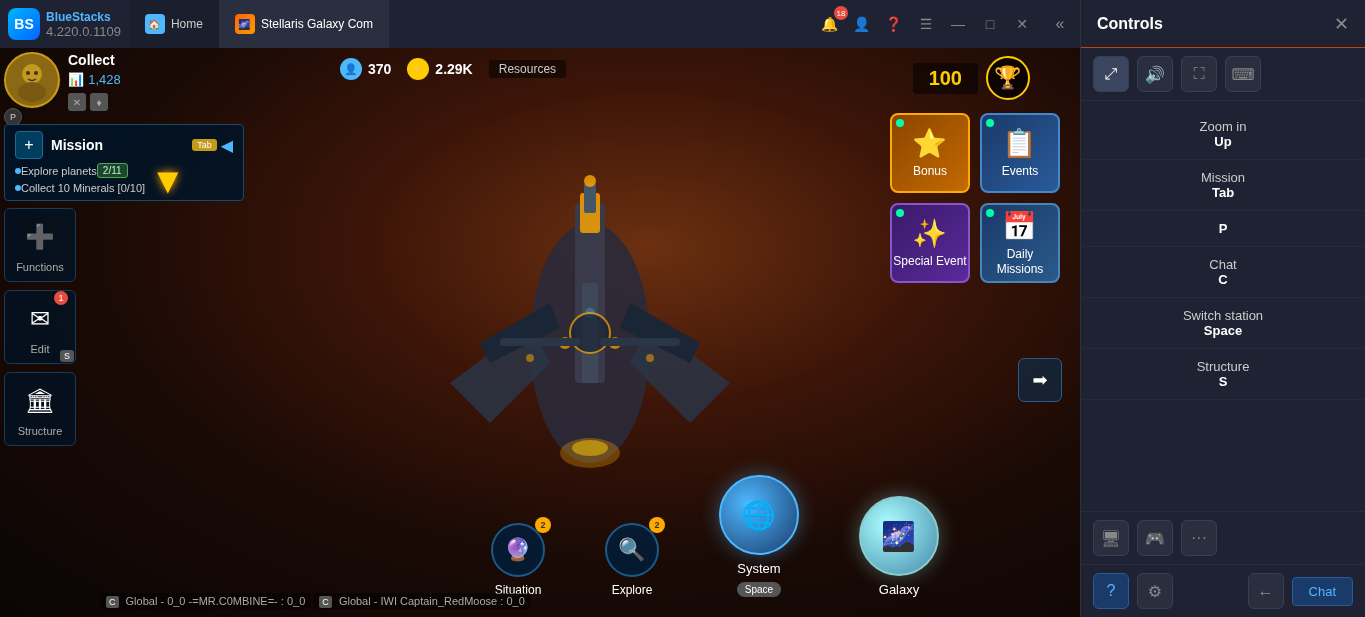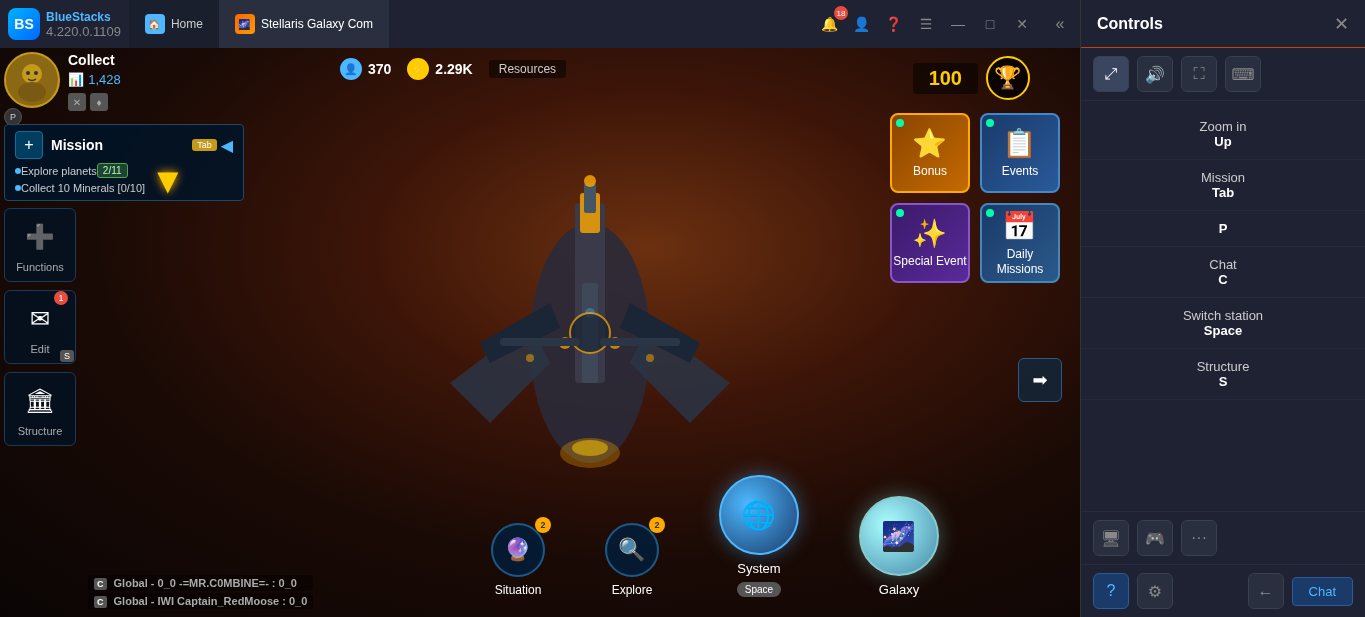--- a/index.html
+++ b/index.html
@@ -94,21 +94,21 @@
     .bottom-btn-icon { width: 54px; height: 54px; border-radius: 50%; background: rgba(0,30,60,0.8); border: 2px solid #1a5a8a; display: flex; align-items: center; justify-content: center; font-size: 22px; color: white; }
     .bottom-btn-label { color: white; font-size: 12px; }
     .system-btn { display: flex; flex-direction: column; align-items: center; gap: 6px; cursor: pointer; }
     .system-sphere { width: 80px; height: 80px; border-radius: 50%; background: radial-gradient(circle at 35% 35%, #4db8ff, #1a3a6a); display: flex; align-items: center; justify-content: center; font-size: 28px; border: 2px solid #4db8ff; box-shadow: 0 0 20px rgba(77,184,255,0.4); }
     .system-label { color: white; font-size: 13px; }
     .galaxy-btn { display: flex; flex-direction: column; align-items: center; gap: 6px; cursor: pointer; }
     .galaxy-sphere { width: 80px; height: 80px; border-radius: 50%; background: radial-gradient(circle at 35% 35%, #aaffff, #4488aa); display: flex; align-items: center; justify-content: center; font-size: 28px; border: 2px solid #88cccc; box-shadow: 0 0 20px rgba(136,204,204,0.4); }
     .galaxy-label { color: white; font-size: 13px; }
 
     
-    .chat-area { position: absolute; bottom: 8px; left: 88px; z-index: 20; display: flex; flex-direction: column; gap: 2px; font-weight: bold; }
+    .chat-area { position: absolute; bottom: 8px; left: 100px; z-index: 20; display: flex; flex-direction: row; gap: 2px; }
     .chat-line { color: #aaa; font-size: 11px; background: rgba(0,0,0,0.4); padding: 2px 6px; border-radius: 3px; }
     .chat-badge { background: #555; color: white; font-size: 9px; padding: 1px 3px; border-radius: 2px; margin-right: 4px; }
 
     
     .controls-panel { width: 285px; height: 617px; background: #1e2233; border-left: 1px solid #333; display: flex; flex-direction: column; }
     .controls-header { height: 48px; display: flex; align-items: center; padding: 0 16px; border-bottom: 1px solid #c2410c; }
     .controls-title { color: white; font-size: 16px; font-weight: bold; flex: 1; }
     .controls-close { color: #888; font-size: 18px; cursor: pointer; }
 
     .controls-toolbar { display: flex; align-items: center; gap: 8px; padding: 8px 12px; border-bottom: 1px solid #2a2a3a; }

